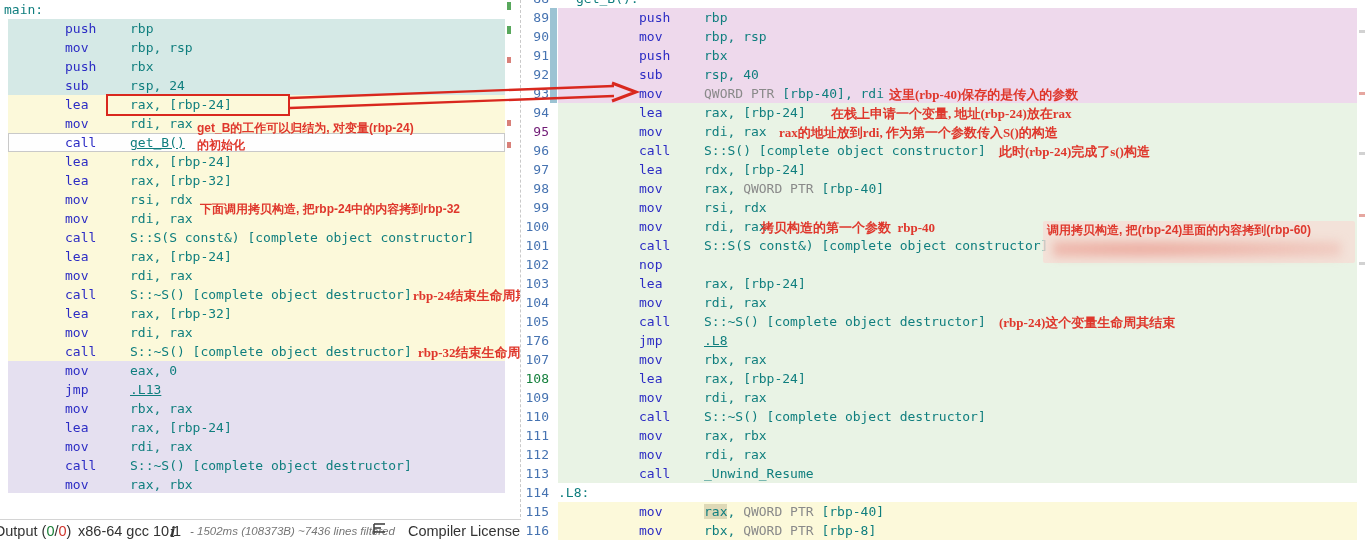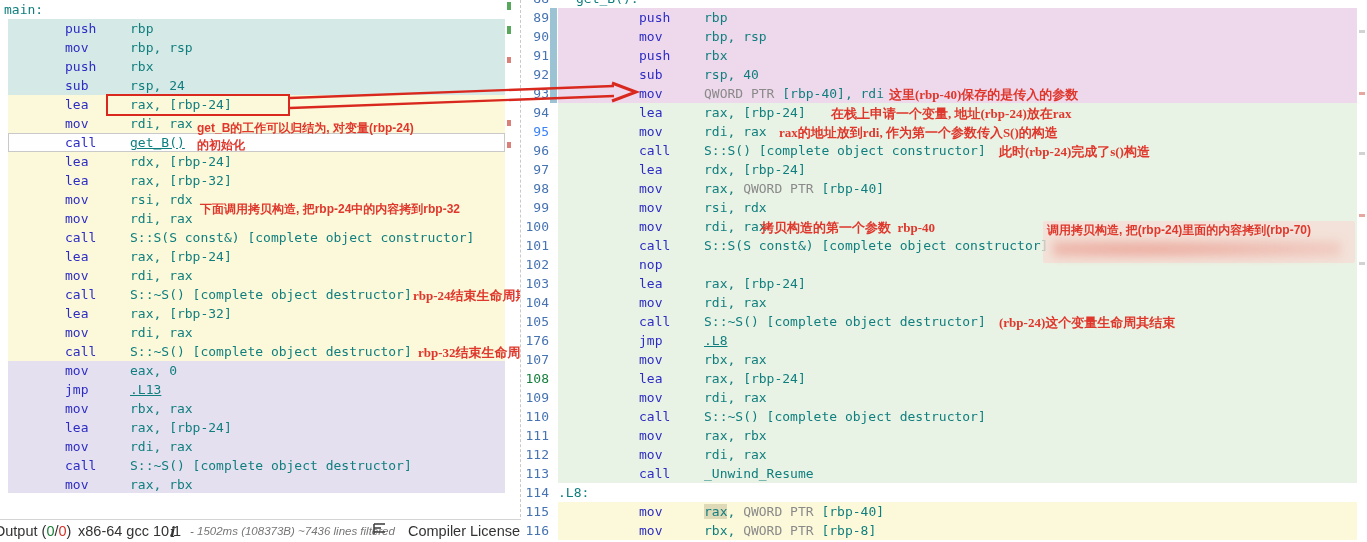--- a/index.html
+++ b/index.html
@@ -156,21 +156,21 @@
       </div>
     <div id="sel-bar" style="left:29px;"></div>
     <div id="right-rows">
         <div class="row" style="top: -11px;"><span class="ln" style="color: rgb(70, 115, 177);">88</span><span class="lbl" style="left: 55px; color: rgb(15, 126, 126);">get_B():</span></div>
         <div class="row" style="top: 8px;"><span class="ln" style="color: rgb(70, 115, 177);">89</span><span class="mn" style="left: 118px; color: rgb(44, 44, 196);">push</span><span class="op" style="left: 183px;"><span class="opseg" style="color: rgb(15, 126, 126);">rbp</span></span></div>
         <div class="row" style="top: 27px;"><span class="ln" style="color: rgb(70, 115, 177);">90</span><span class="mn" style="left: 118px; color: rgb(44, 44, 196);">mov</span><span class="op" style="left: 183px;"><span class="opseg" style="color: rgb(15, 126, 126);">rbp, rsp</span></span></div>
         <div class="row" style="top: 46px;"><span class="ln" style="color: rgb(70, 115, 177);">91</span><span class="mn" style="left: 118px; color: rgb(44, 44, 196);">push</span><span class="op" style="left: 183px;"><span class="opseg" style="color: rgb(15, 126, 126);">rbx</span></span></div>
         <div class="row" style="top: 65px;"><span class="ln" style="color: rgb(70, 115, 177);">92</span><span class="mn" style="left: 118px; color: rgb(44, 44, 196);">sub</span><span class="op" style="left: 183px;"><span class="opseg" style="color: rgb(15, 126, 126);">rsp, 40</span></span></div>
         <div class="row" style="top: 84px;"><span class="ln" style="color: rgb(70, 115, 177);">93</span><span class="mn" style="left: 118px; color: rgb(44, 44, 196);">mov</span><span class="op" style="left: 183px;"><span class="opseg" style="color: rgb(138, 138, 138);">QWORD PTR </span><span class="opseg" style="color: rgb(15, 126, 126);">[rbp-40], rdi</span></span><span class="ann" style="left: 368px; color: rgb(223, 55, 44);">这里(rbp-40)保存的是传入的参数</span></div>
         <div class="row" style="top: 103px;"><span class="ln" style="color: rgb(70, 115, 177);">94</span><span class="mn" style="left: 118px; color: rgb(44, 44, 196);">lea</span><span class="op" style="left: 183px;"><span class="opseg" style="color: rgb(15, 126, 126);">rax, [rbp-24]</span></span><span class="ann" style="left: 310px; color: rgb(223, 55, 44);">在栈上申请一个变量, 地址(rbp-24)放在rax</span></div>
-        <div class="row" style="top: 122px;"><span class="ln" style="color: #3b82f6;">95</span><span class="mn" style="left: 118px; color: rgb(44, 44, 196);">mov</span><span class="op" style="left: 183px;"><span class="opseg" style="color: rgb(15, 126, 126);">rdi, rax</span></span><span class="ann" style="left: 258px; color: rgb(223, 55, 44);">rax的地址放到rdi, 作为第一个参数传入S()的构造</span></div>
+        <div class="row" style="top: 122px;"><span class="ln" style="color: #701a75;">95</span><span class="mn" style="left: 118px; color: rgb(44, 44, 196);">mov</span><span class="op" style="left: 183px;"><span class="opseg" style="color: rgb(15, 126, 126);">rdi, rax</span></span><span class="ann" style="left: 258px; color: rgb(223, 55, 44);">rax的地址放到rdi, 作为第一个参数传入S()的构造</span></div>
         <div class="row" style="top: 141px;"><span class="ln" style="color: rgb(70, 115, 177);">96</span><span class="mn" style="left: 118px; color: rgb(44, 44, 196);">call</span><span class="op" style="left: 183px;"><span class="opseg" style="color: rgb(15, 126, 126);">S::S() [complete object constructor]</span></span><span class="ann" style="left: 478px; color: rgb(223, 55, 44);">此时(rbp-24)完成了s()构造</span></div>
         <div class="row" style="top: 160px;"><span class="ln" style="color: rgb(70, 115, 177);">97</span><span class="mn" style="left: 118px; color: rgb(44, 44, 196);">lea</span><span class="op" style="left: 183px;"><span class="opseg" style="color: rgb(15, 126, 126);">rdx, [rbp-24]</span></span></div>
         <div class="row" style="top: 179px;"><span class="ln" style="color: rgb(70, 115, 177);">98</span><span class="mn" style="left: 118px; color: rgb(44, 44, 196);">mov</span><span class="op" style="left: 183px;"><span class="opseg" style="color: rgb(15, 126, 126);">rax, </span><span class="opseg" style="color: rgb(138, 138, 138);">QWORD PTR </span><span class="opseg" style="color: rgb(15, 126, 126);">[rbp-40]</span></span></div>
         <div class="row" style="top: 198px;"><span class="ln" style="color: rgb(70, 115, 177);">99</span><span class="mn" style="left: 118px; color: rgb(44, 44, 196);">mov</span><span class="op" style="left: 183px;"><span class="opseg" style="color: rgb(15, 126, 126);">rsi, rdx</span></span></div>
         <div class="row" style="top: 217px;"><span class="ln" style="color: rgb(70, 115, 177);">100</span><span class="mn" style="left: 118px; color: rgb(44, 44, 196);">mov</span><span class="op" style="left: 183px;"><span class="opseg" style="color: rgb(15, 126, 126);">rdi, rax</span></span><span class="ann" style="left: 240px; color: rgb(223, 55, 44);">拷贝构造的第一个参数  rbp-40</span></div>
         <div class="row" style="top: 236px;"><span class="ln" style="color: rgb(70, 115, 177);">101</span><span class="mn" style="left: 118px; color: rgb(44, 44, 196);">call</span><span class="op" style="left: 183px;"><span class="opseg" style="color: rgb(15, 126, 126);">S::S(S const&amp;) [complete object constructor]</span></span></div>
         <div class="row" style="top: 255px;"><span class="ln" style="color: rgb(70, 115, 177);">102</span><span class="mn" style="left: 118px; color: rgb(44, 44, 196);">nop</span><span class="op" style="left: 183px;"></span></div>
         <div class="row" style="top: 274px;"><span class="ln" style="color: rgb(70, 115, 177);">103</span><span class="mn" style="left: 118px; color: rgb(44, 44, 196);">lea</span><span class="op" style="left: 183px;"><span class="opseg" style="color: rgb(15, 126, 126);">rax, [rbp-24]</span></span></div>
         <div class="row" style="top: 293px;"><span class="ln" style="color: rgb(70, 115, 177);">104</span><span class="mn" style="left: 118px; color: rgb(44, 44, 196);">mov</span><span class="op" style="left: 183px;"><span class="opseg" style="color: rgb(15, 126, 126);">rdi, rax</span></span></div>
         <div class="row" style="top: 312px;"><span class="ln" style="color: rgb(70, 115, 177);">105</span><span class="mn" style="left: 118px; color: rgb(44, 44, 196);">call</span><span class="op" style="left: 183px;"><span class="opseg" style="color: rgb(15, 126, 126);">S::~S() [complete object destructor]</span></span><span class="ann" style="left: 478px; color: rgb(223, 55, 44);">(rbp-24)这个变量生命周其结束</span></div>
@@ -188,21 +188,21 @@
       </div>
 
     <div class="mini" style="left:838px;top:30px;width:6px;height:3px;background:#d2d2d2;"></div>
     <div class="mini" style="left:838px;top:92px;width:6px;height:3px;background:#e6a7a0;"></div>
     <div class="mini" style="left:838px;top:152px;width:6px;height:3px;background:#d2d2d2;"></div>
     <div class="mini" style="left:838px;top:214px;width:6px;height:3px;background:#e6a7a0;"></div>
     <div class="mini" style="left:838px;top:262px;width:6px;height:3px;background:#d2d2d2;"></div>
   </div>
 
   <div id="blur-note">
-    <div class="txt">调用拷贝构造, 把(rbp-24)里面的内容拷到(rbp-70)</div>
+    <div class="txt">调用拷贝构造, 把(rbp-24)里面的内容拷到(rbp-60)</div>
     <div class="blob"></div>
   </div>
 
   <div id="red-box"></div>
 
   <svg id="arrow-svg" width="1367" height="542">
     <line x1="290" y1="98" x2="614" y2="86" stroke="#d9281e" stroke-width="2.4"></line>
     <line x1="290" y1="108" x2="614" y2="96" stroke="#d9281e" stroke-width="2.4"></line>
     <polyline points="612,83 636,92 612,101" fill="none" stroke="#d9281e" stroke-width="3"></polyline>
   </svg>

